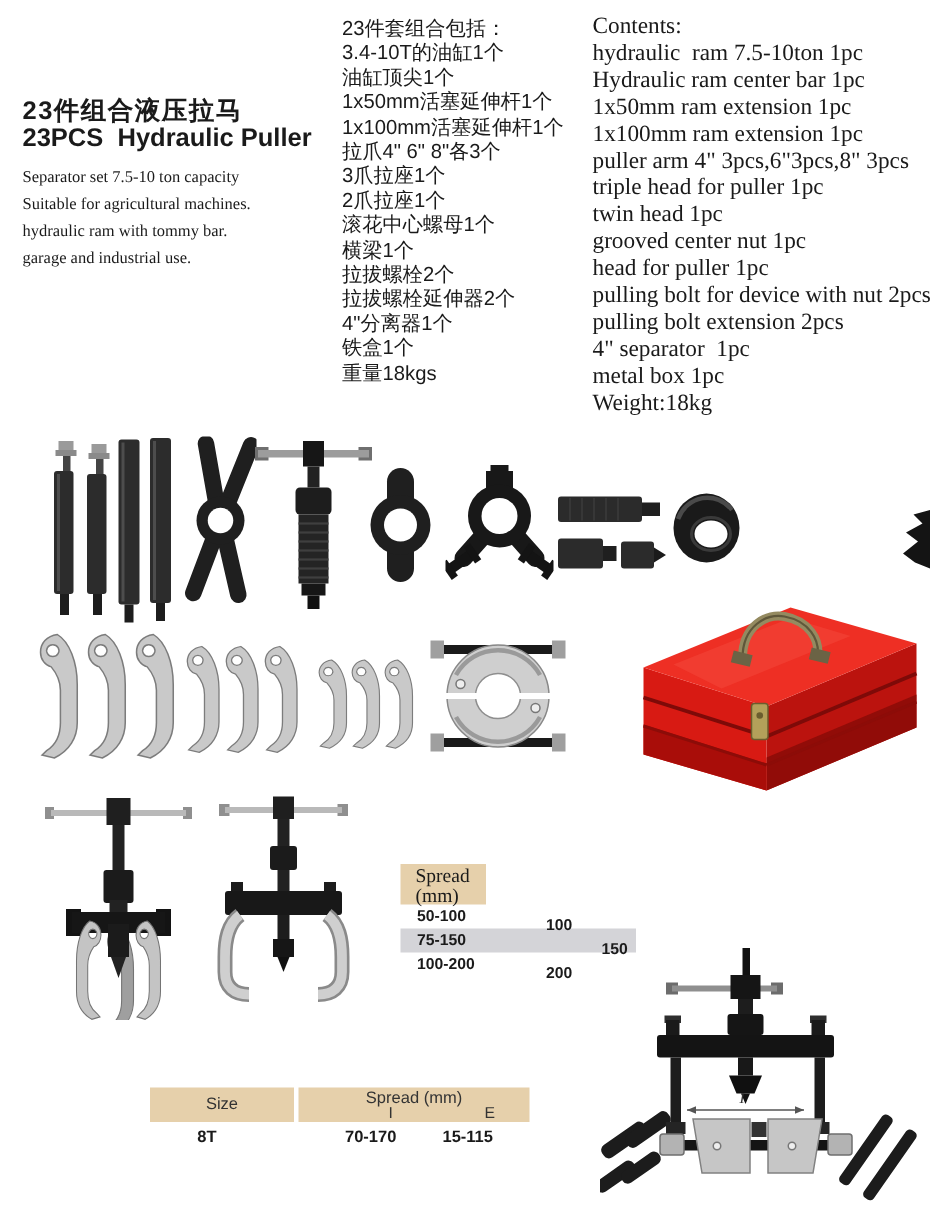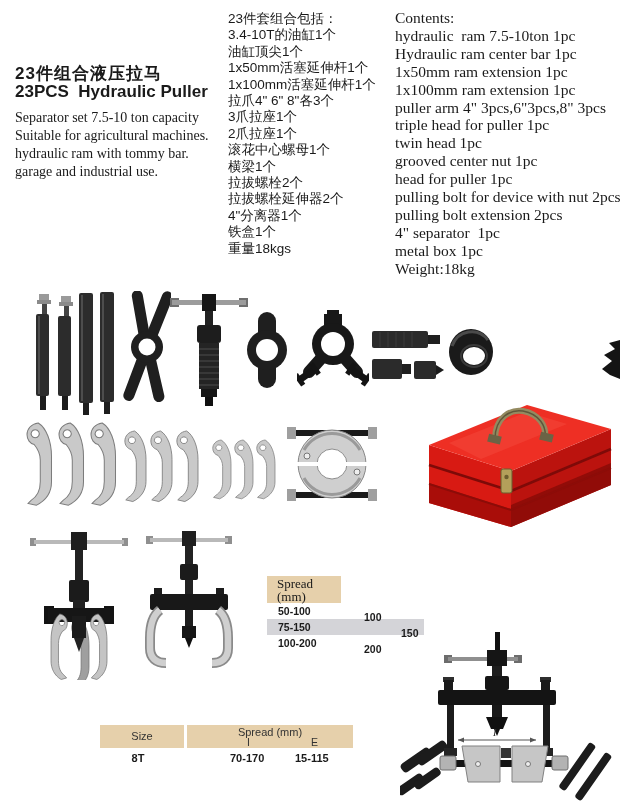--- a/index.html
+++ b/index.html
@@ -3,39 +3,39 @@
 <meta charset="utf-8">
 <style>
   html,body{margin:0;padding:0;background:#ffffff;}
   .page{position:relative;width:620px;height:803px;background:#fff;overflow:hidden;
         font-family:"Liberation Sans",sans-serif;color:#1a1a1a;}
   .abs{position:absolute;}
   
   .title-cn{left:15px;top:62px;font-size:17px;font-weight:bold;letter-spacing:1px;white-space:pre;}
   .title-en{left:15px;top:82px;font-size:17px;font-weight:bold;white-space:pre;}
   .desc{left:15px;top:109px;width:205px;font-family:"Liberation Serif",serif;
-        font-size:14px;line-height:18px;}
+        font-size:11px;line-height:18px;}
   .cn-list{left:228px;top:11px;font-size:13.5px;line-height:16.4px;white-space:pre;}
   .en-list{left:395px;top:9px;font-family:"Liberation Serif",serif;
            font-size:15.5px;line-height:17.9px;white-space:pre;}
   
   .t1{left:267px;top:576px;width:157px;font-family:"Liberation Serif",serif;}
   .t1-head{display:flex;gap:3px;height:27px;}
-  .t1-h1{width:74px;background:var(--tan);font-size:13px;line-height:12.5px;
+  .t1-h1{width:57px;background:var(--tan);font-size:13px;line-height:12.5px;
          padding:2px 0 0 10px;white-space:pre-line;box-sizing:border-box;}
   .t1-h2{flex:1;background:var(--tan);font-size:14px;text-align:center;line-height:27px;}
   .t1row{display:flex;height:16px;font-family:"Liberation Sans",sans-serif;
          font-size:10.5px;font-weight:600;align-items:center;}
   .t1row:nth-child(2){background:var(--grayrow);gap:37px;}
   .t1c1{width:60px;padding-left:11px;box-sizing:border-box;}
   .t1c2{padding-left:37px;margin-top:12px;}
   
   .t2{left:100px;top:725px;width:253px;font-size:11px;}
   .t2-head{display:flex;gap:3px;height:23px;}
-  .t2-size{width:84px;background:var(--tan);text-align:center;line-height:23px;color:#333;}
+  .t2-size{width:96px;background:var(--tan);text-align:center;line-height:23px;color:#333;}
   .t2-spread{flex:1;background:var(--tan);position:relative;color:#333;}
   .t2-spread .top{display:block;text-align:center;margin-top:1px;font-size:11px;}
   .t2-sub-i{position:absolute;left:60px;top:11px;font-size:10.5px;}
   .t2-sub-e{position:absolute;left:124px;top:11px;font-size:10.5px;}
   .t2-row{position:relative;height:18px;font-weight:600;font-size:11px;}
   .t2-cell-size{position:absolute;left:0;width:76px;text-align:center;top:4px;}
   .t2-cell-i{position:absolute;left:130px;top:4px;}
   .t2-cell-e{position:absolute;left:195px;top:4px;text-align:center;}
   
   .dim-label{left:493px;top:727px;font-family:"Liberation Serif",serif;

